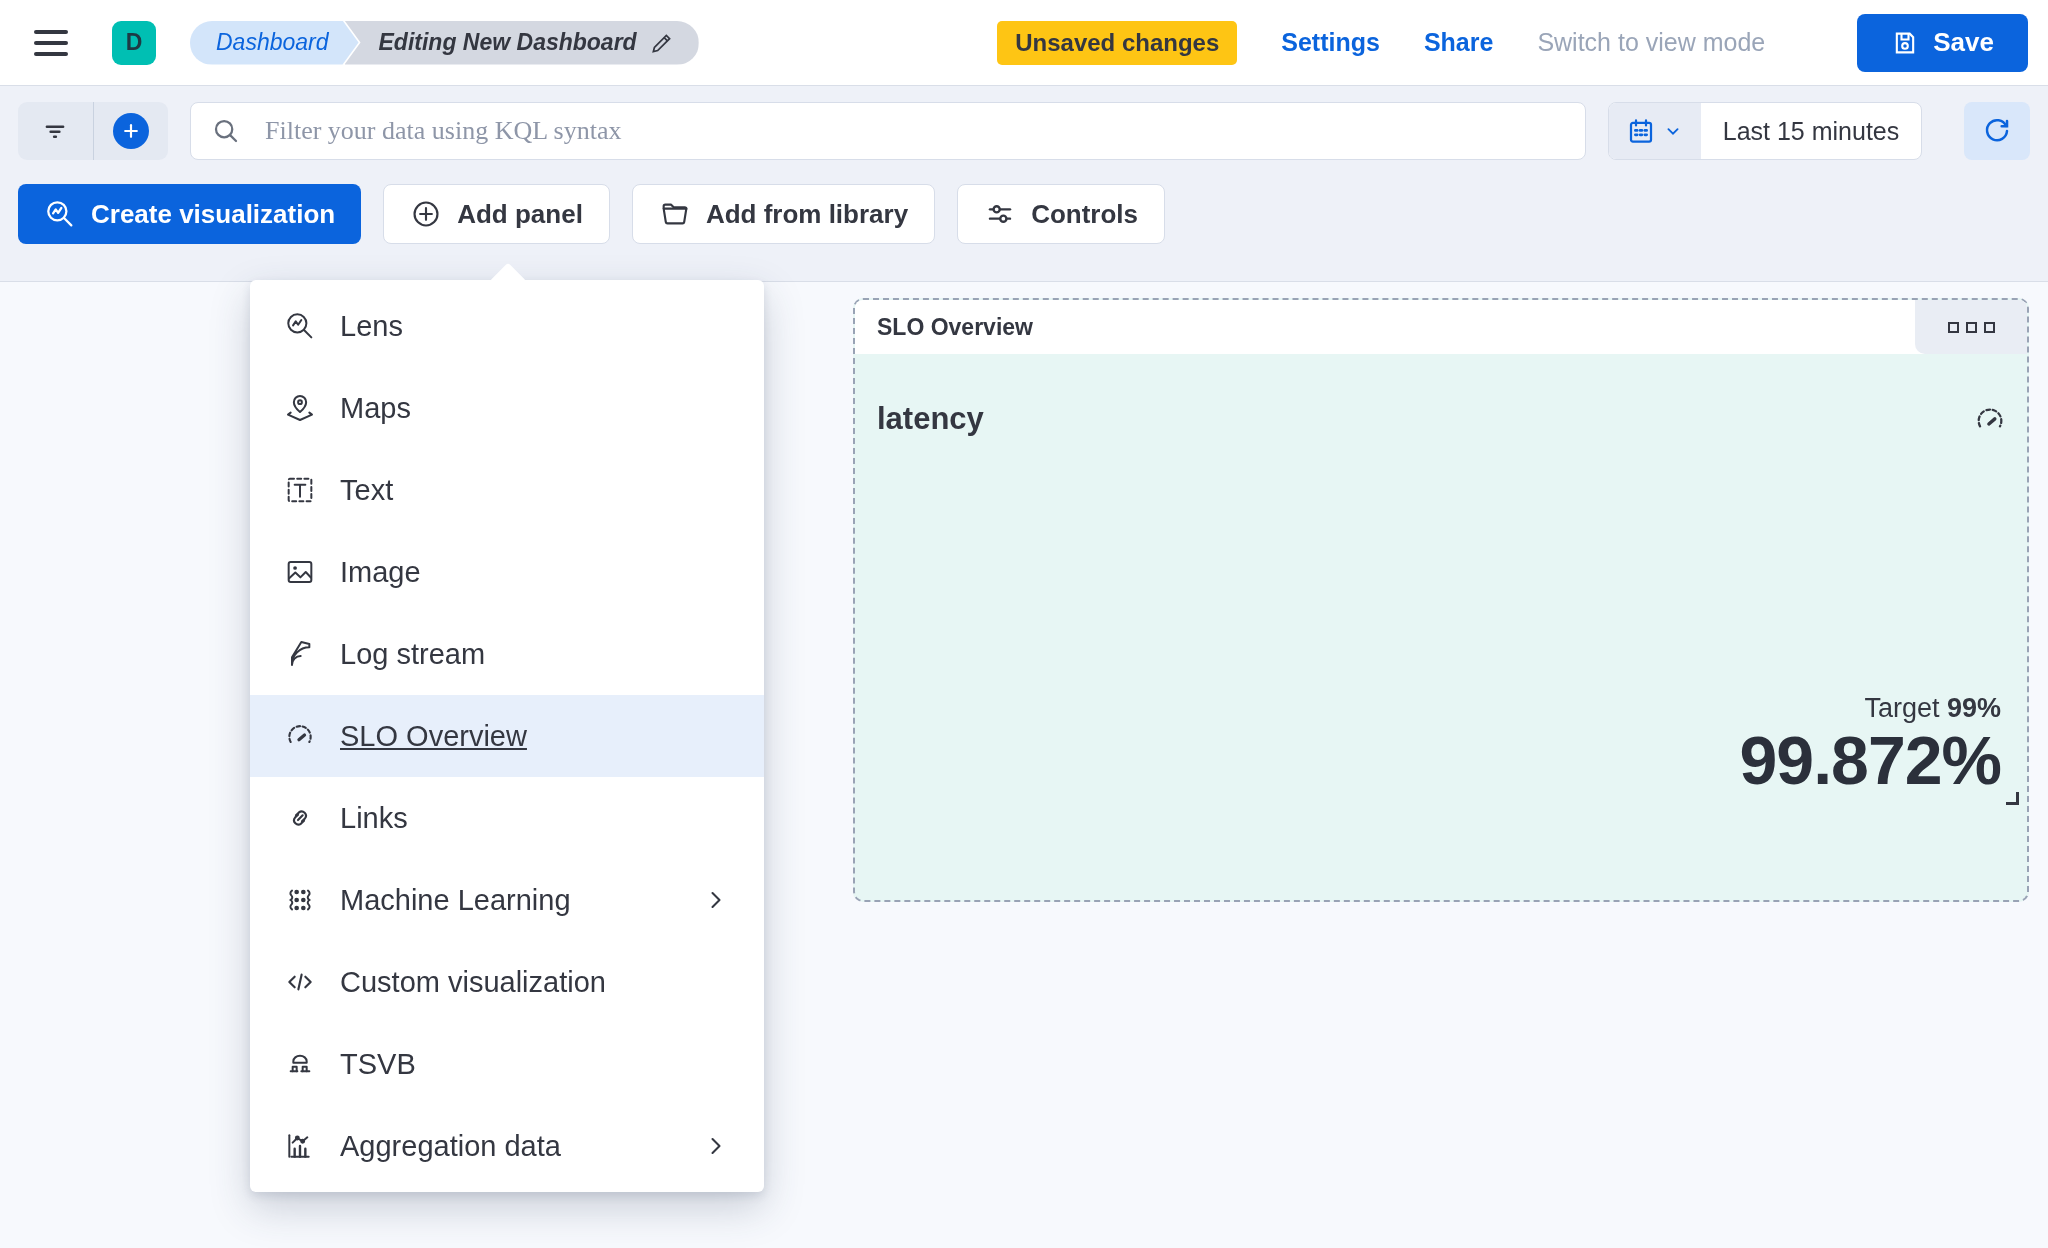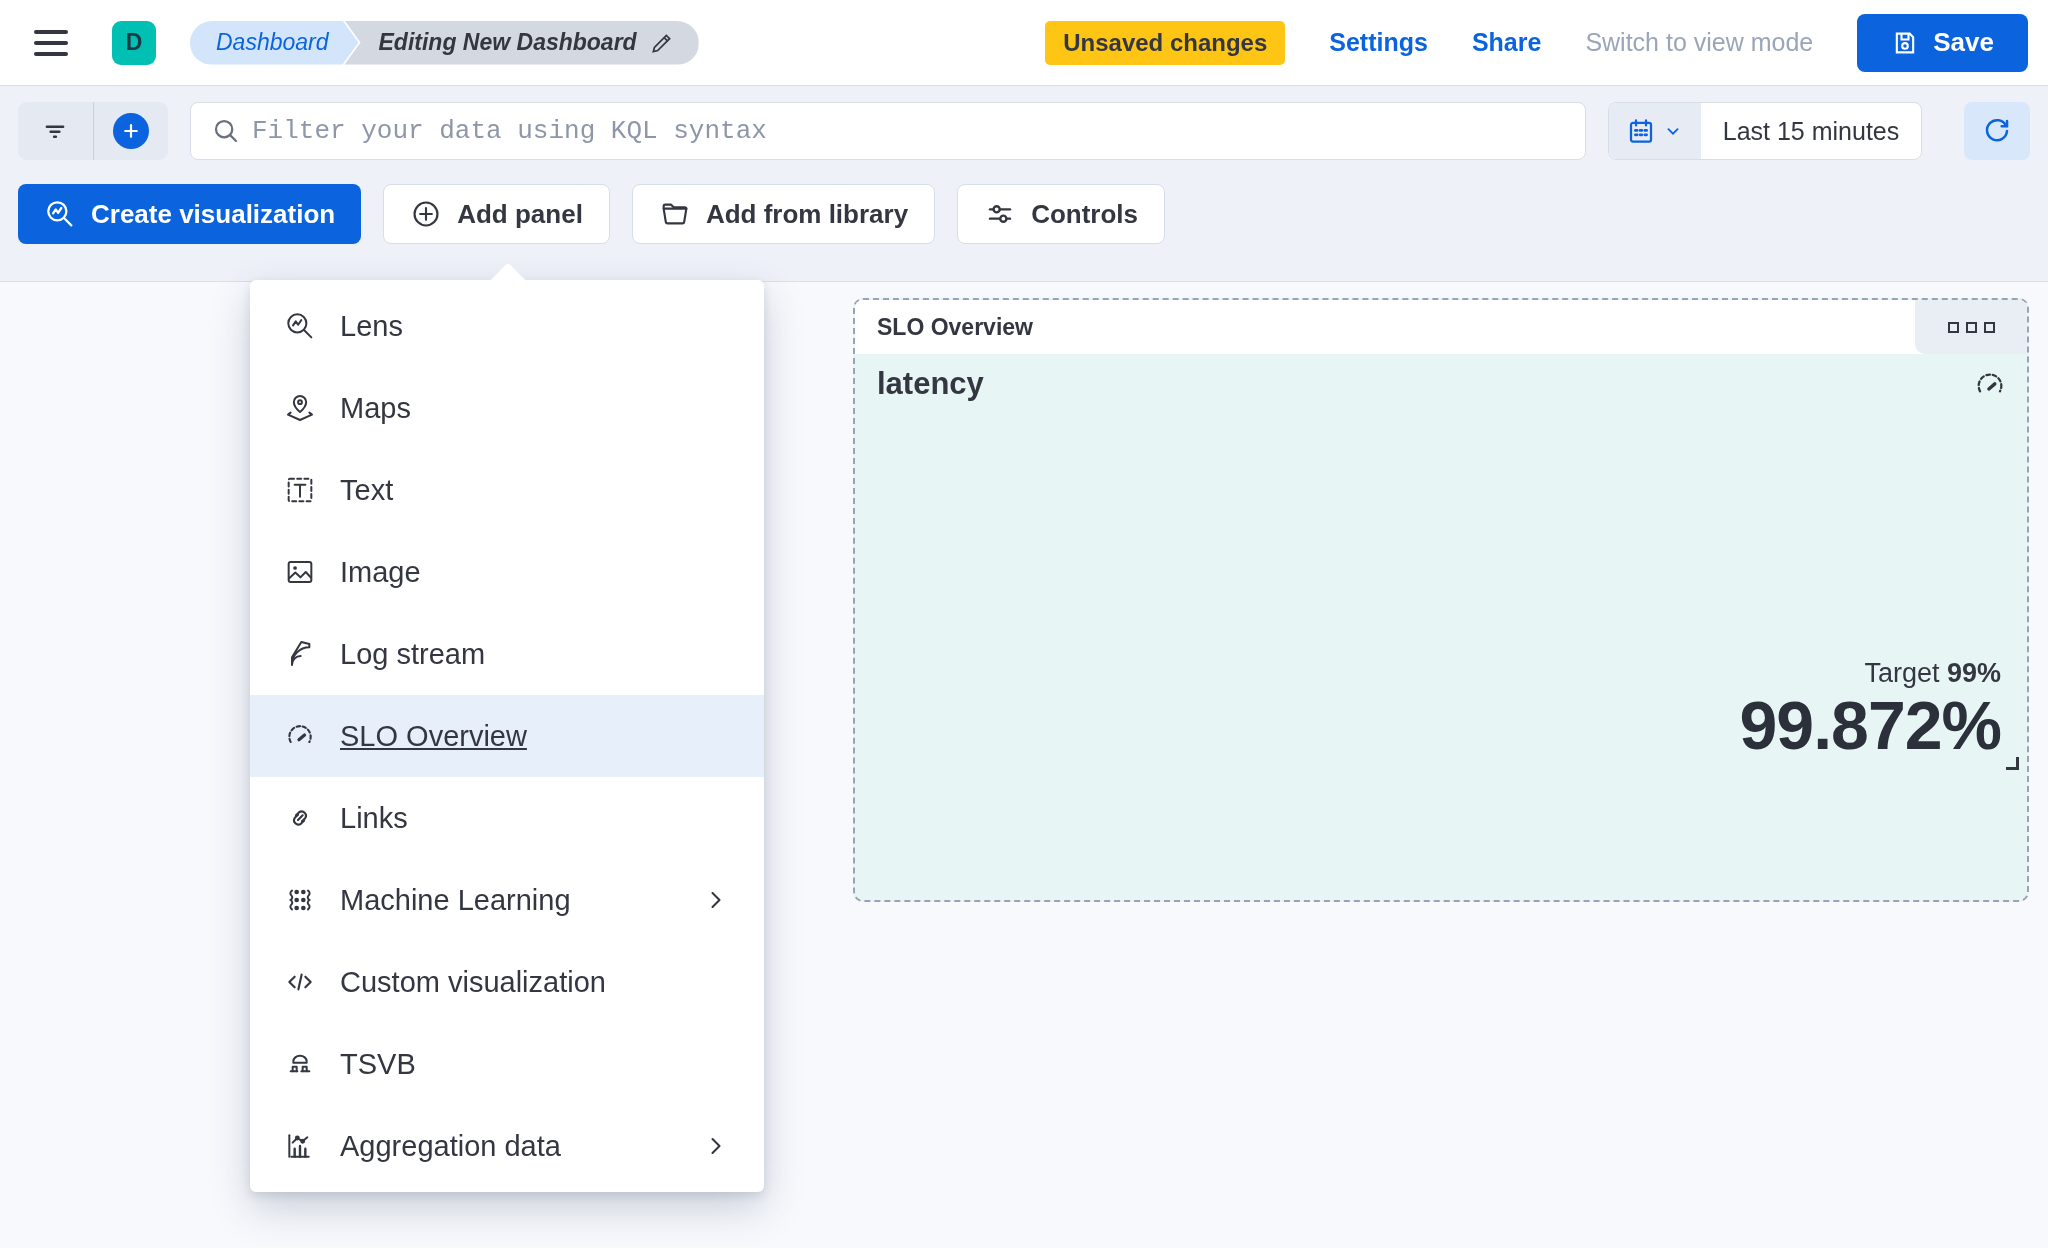--- a/index.html
+++ b/index.html
@@ -25,36 +25,36 @@
     border-radius:0 22px 22px 0; padding:0 24px 0 34px; margin-left:-14px;
     clip-path:polygon(0 0, 100% 0, 100% 100%, 0 100%, 16px 50%);
     display:flex; gap:12px; align-items:center; }
   .topbar-right { margin-left:auto; display:flex; align-items:center; gap:44px; }
   .badge-warning { background:#fec514; color:#343741; font-weight:700; font-size:24px;
     padding:8px 18px; border-radius:5px; }
   .toplink { font-size:25px; font-weight:700; color:#0b64dd; cursor:pointer; }
   .toplink.muted { color:#9aa5b8; font-weight:400; cursor:default; }
   .save-btn { background:#0b64dd; color:#fff; font-size:26px; font-weight:600;
     border:none; border-radius:8px; height:58px; padding:0 34px; display:flex;
-    align-items:center; gap:14px; cursor:pointer; }
+    align-items:center; gap:14px; cursor:pointer;margin-left:48px; }
 
   
   .toolbar-section { position:relative; height:196px; background:#eef1f8;
     border-bottom:1px solid #d9dee8; padding:16px 18px 0 18px; z-index:5; }
   .filter-row { display:flex; align-items:center; height:58px; }
   .icon-group { display:flex; height:58px; width:150px; background:#e4e9f2;
     border-radius:9px; overflow:hidden; flex:none; }
   .icon-cell { flex:1; display:flex; align-items:center; justify-content:center; cursor:pointer; }
   .icon-cell + .icon-cell { border-left:1px solid #c9d2e0; }
   .plus-circle { width:36px; height:36px; border-radius:50%; background:#0b64dd;
     display:flex; align-items:center; justify-content:center; }
   .search-box { flex:1; height:58px; background:#fff; border:1px solid #d7dde9;
     border-radius:8px; margin-left:22px; display:flex; align-items:center; padding:0 20px; }
-  .search-box input { border:none; outline:none; flex:1; font-size:26px; margin-left:11px;
-    font-family:Liberation Mono, monospace; color:#be185d; background:transparent; }
+  .search-box input { border:none; outline:none; flex:1; font-size:26px; margin-left:24px;
+    font-family:Liberation Serif, serif; color:#be185d; background:transparent; }
   .search-box input::placeholder { color:#8e96a8; }
   .datepicker { display:flex; height:58px; width:314px; margin-left:22px;
     border:1px solid #d7dde9; border-radius:8px; overflow:hidden; background:#fff; flex:none; }
   .datepicker .cal-cell { width:92px; background:#e7ebf4; display:flex; align-items:center;
     justify-content:center; gap:6px; cursor:pointer; }
   .datepicker .range-cell { flex:1; display:flex; align-items:center; justify-content:center;
     font-size:25px; color:#343741; cursor:pointer; }
   .refresh-btn { width:66px; height:58px; margin-left:42px; background:#d9e7fa;
     border:none; border-radius:8px; display:flex; align-items:center; justify-content:center;
     cursor:pointer; flex:none; }
@@ -85,21 +85,21 @@
   
   .slo-panel { position:absolute; left:853px; top:16px; width:1176px; height:604px;
     border:2px dashed #99a3b5; border-radius:10px; background:#e7f6f4; overflow:hidden; }
   .slo-header { height:54px; background:#fff; display:flex; align-items:center;
     padding-left:22px; position:relative; }
   .slo-title { font-size:23px; font-weight:700; color:#343741; }
   .panel-options { position:absolute; right:0; top:0; width:112px; height:54px;
     background:#e9edf4; border-radius:0 6px 0 10px; display:flex; align-items:center;
     justify-content:center; gap:7px; cursor:pointer; }
   .panel-options i { display:block; width:11px; height:11px; border:2.5px solid #343741; }
-  .slo-body { position:relative; height:424px; }
+  .slo-body { position:relative; height:424px;margin-top:35px; }
   .metric-name { position:absolute; left:22px; top:12px; font-size:31px; font-weight:700; }
   .body-gauge { position:absolute; right:20px; top:14px; }
   .metric-values { position:absolute; right:26px; bottom:16px; text-align:right; }
   .target-line { font-size:27px; color:#343741; }
   .target-line b { font-weight:800; }
   .big-value { font-size:68px; font-weight:800; letter-spacing:-1px; line-height:1.08;
     color:#2b303b; }
   .resize-handle { position:absolute; right:8px; bottom:8px; width:13px; height:13px;
     border-right:3px solid #343741; border-bottom:3px solid #343741; cursor:nwse-resize; }
 

